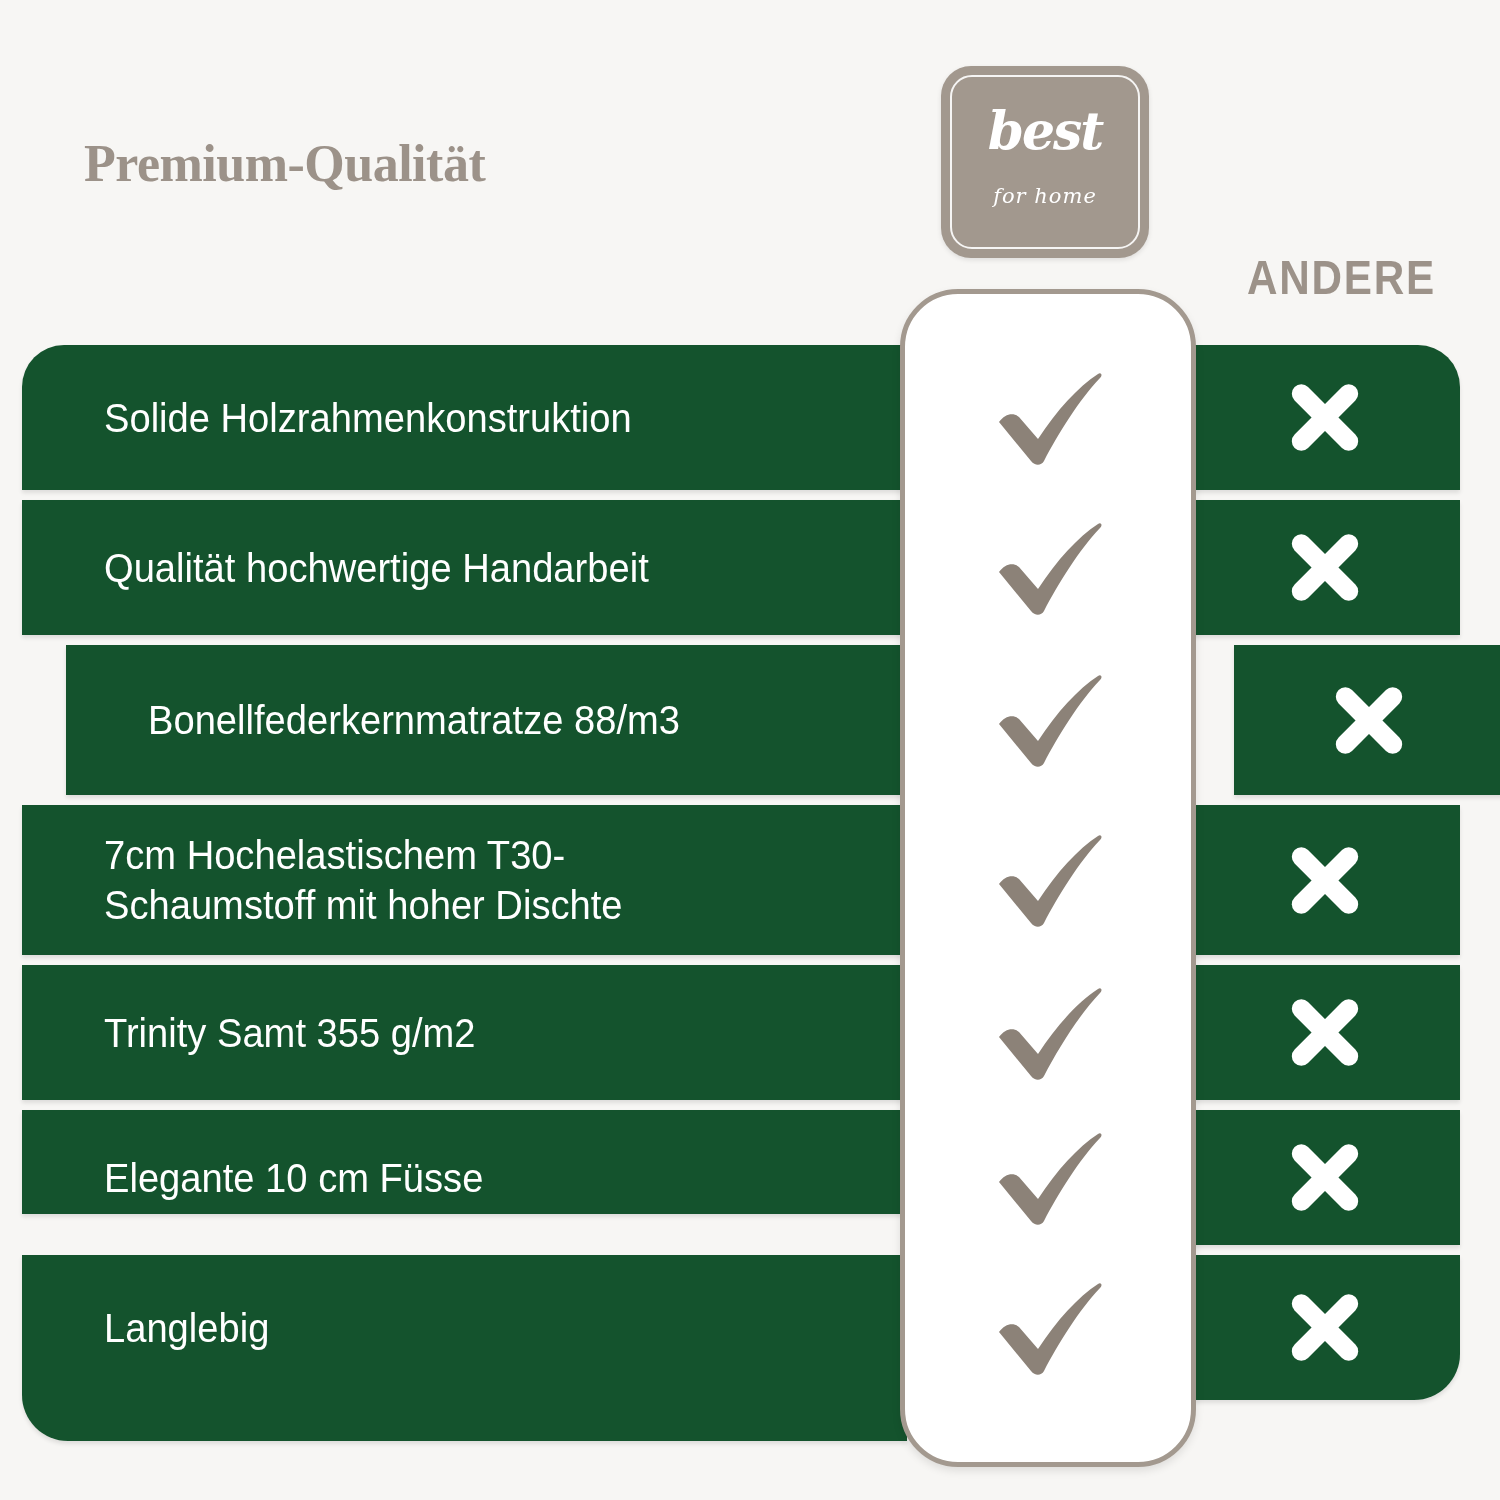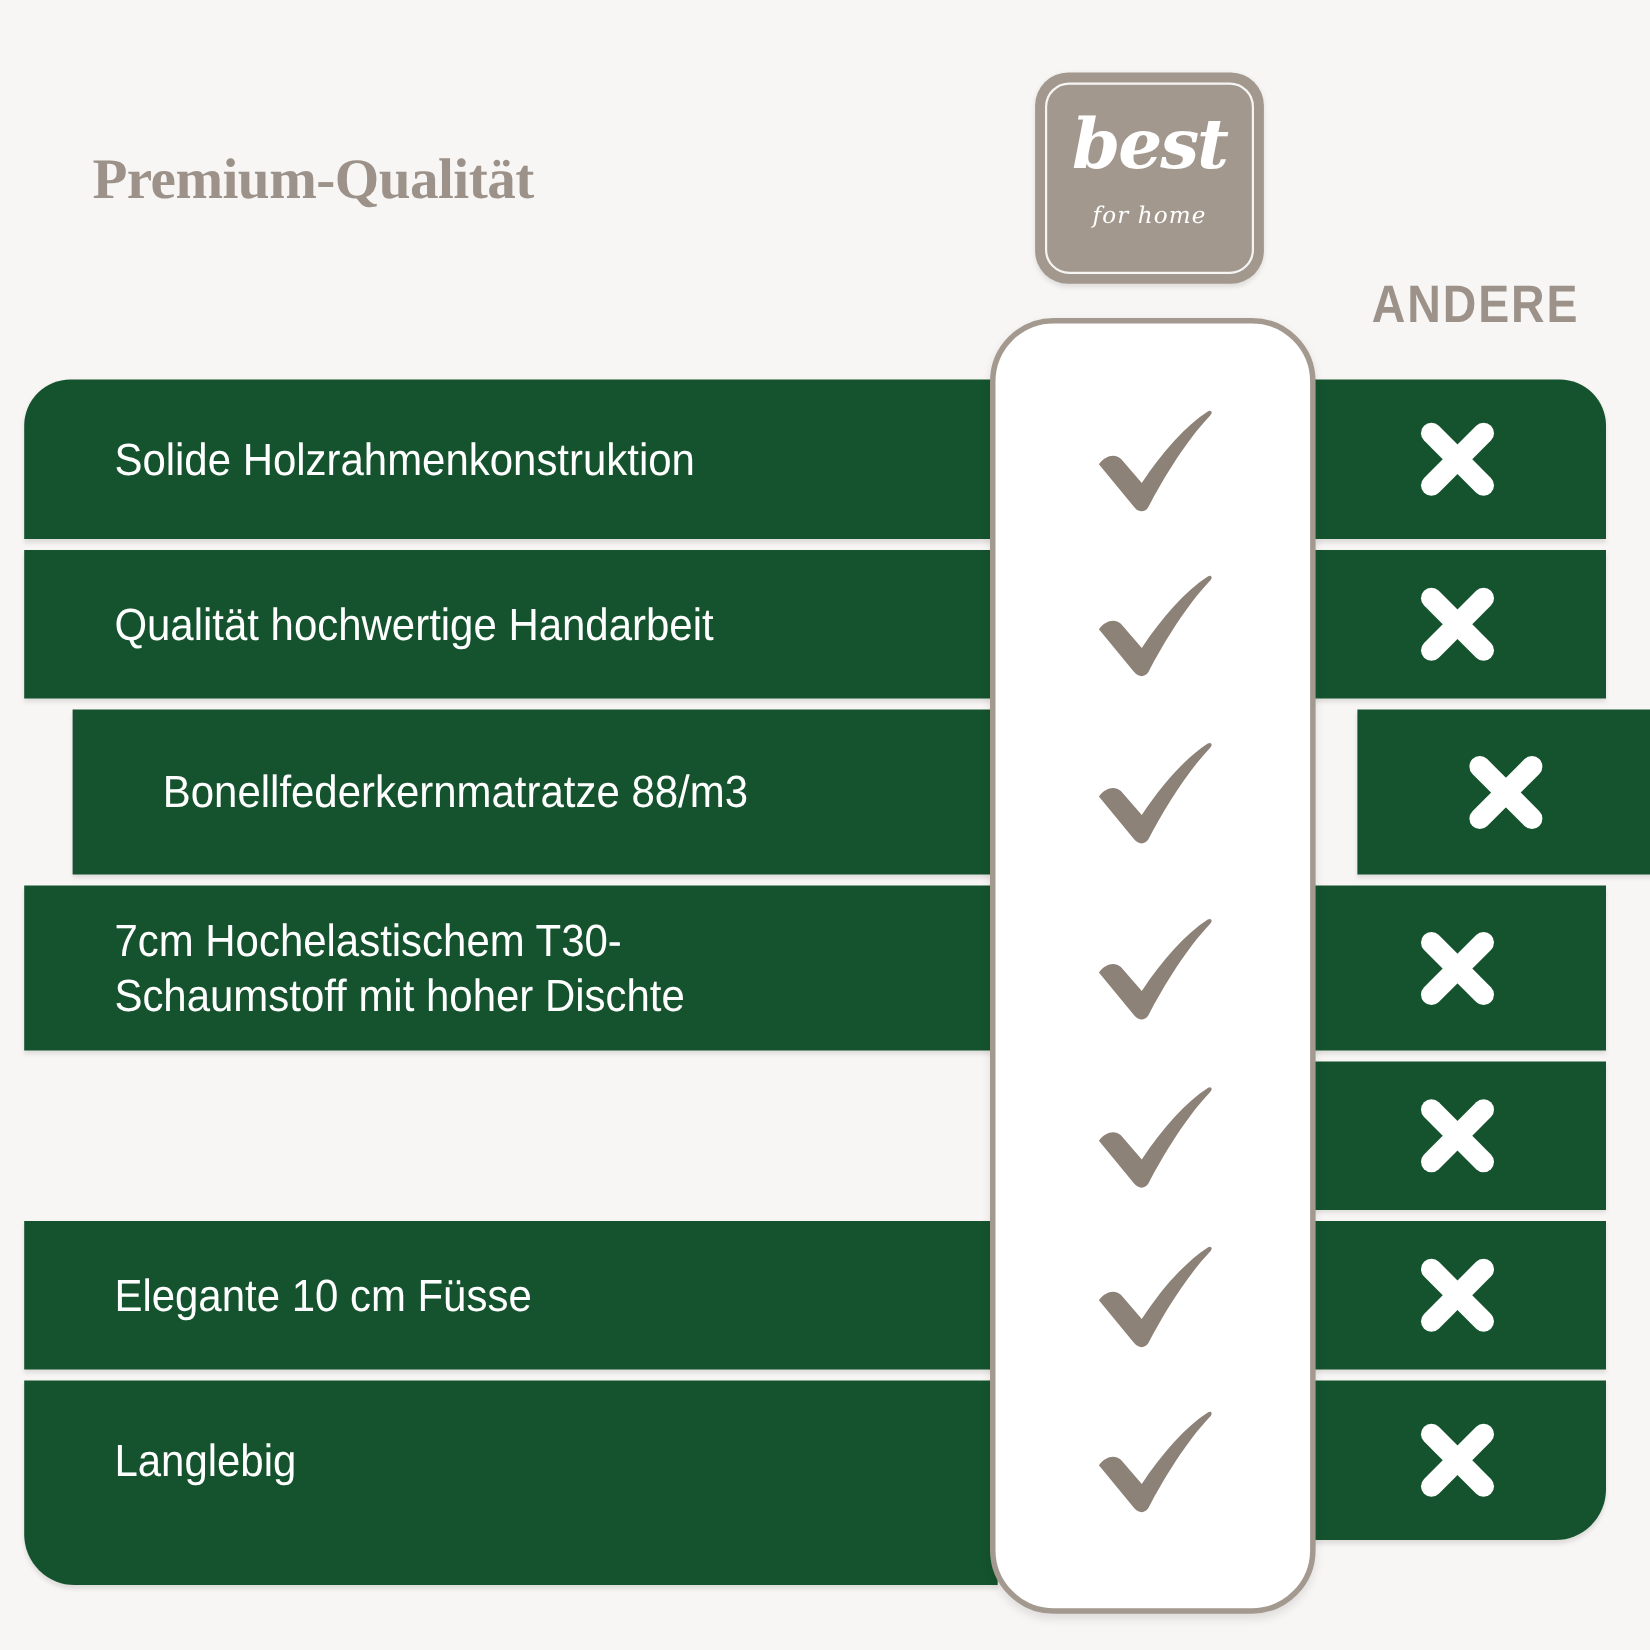--- a/index.html
+++ b/index.html
@@ -41,21 +41,21 @@
     border-radius:22px;
     opacity:0.9;
   }
   .logo-best {
     position:absolute;
     left:0; right:0; top:26px;
     text-align:center;
     font-family:"DejaVu Serif", serif;
     font-style:italic;
     font-weight:700;
-    font-size:63px;
+    font-size:52px;
     line-height:78px;
     color:#ffffff;
     letter-spacing:-2px;
   }
   .logo-forhome {
     position:absolute;
     left:0; right:0; top:118px;
     text-align:center;
     font-family:"DejaVu Serif", serif;
     font-style:italic;
@@ -204,29 +204,32 @@
 Schaumstoff mit hoher Dischte</div>
         </div>
         <div class="bar bar-right" style="top: 0px; height: 150px;">
           <div class="xmark" style="left: 94px; top: 34px;">
             <span class="a"></span>
             <span class="b"></span>
           </div>
         </div>
       </div>
       <div class="row" style="top: 965px; height: 135px;">
+        <div class="bar bar-left" style="top: 0px; height: 135px;">
+          <div class="feature-text" style="top: 42.5px;">Trinity Samt 355 g/m2</div>
+        </div>
         <div class="bar bar-right" style="top: 0px; height: 135px;">
           <div class="xmark" style="left: 94px; top: 26.5px;">
             <span class="a"></span>
             <span class="b"></span>
           </div>
         </div>
       </div>
       <div class="row" style="top: 1110px; height: 135px;">
-        <div class="bar bar-left" style="top: 0px; height: 135px;">
+        <div class="bar bar-left" style="top: 0px; height: 104px;">
           <div class="feature-text" style="top: 42.5px;">Elegante 10 cm Füsse</div>
         </div>
         <div class="bar bar-right" style="top: 0px; height: 135px;">
           <div class="xmark" style="left: 94px; top: 26.5px;">
             <span class="a"></span>
             <span class="b"></span>
           </div>
         </div>
       </div>
       <div class="row" style="top: 1255px; height: 145px;">

